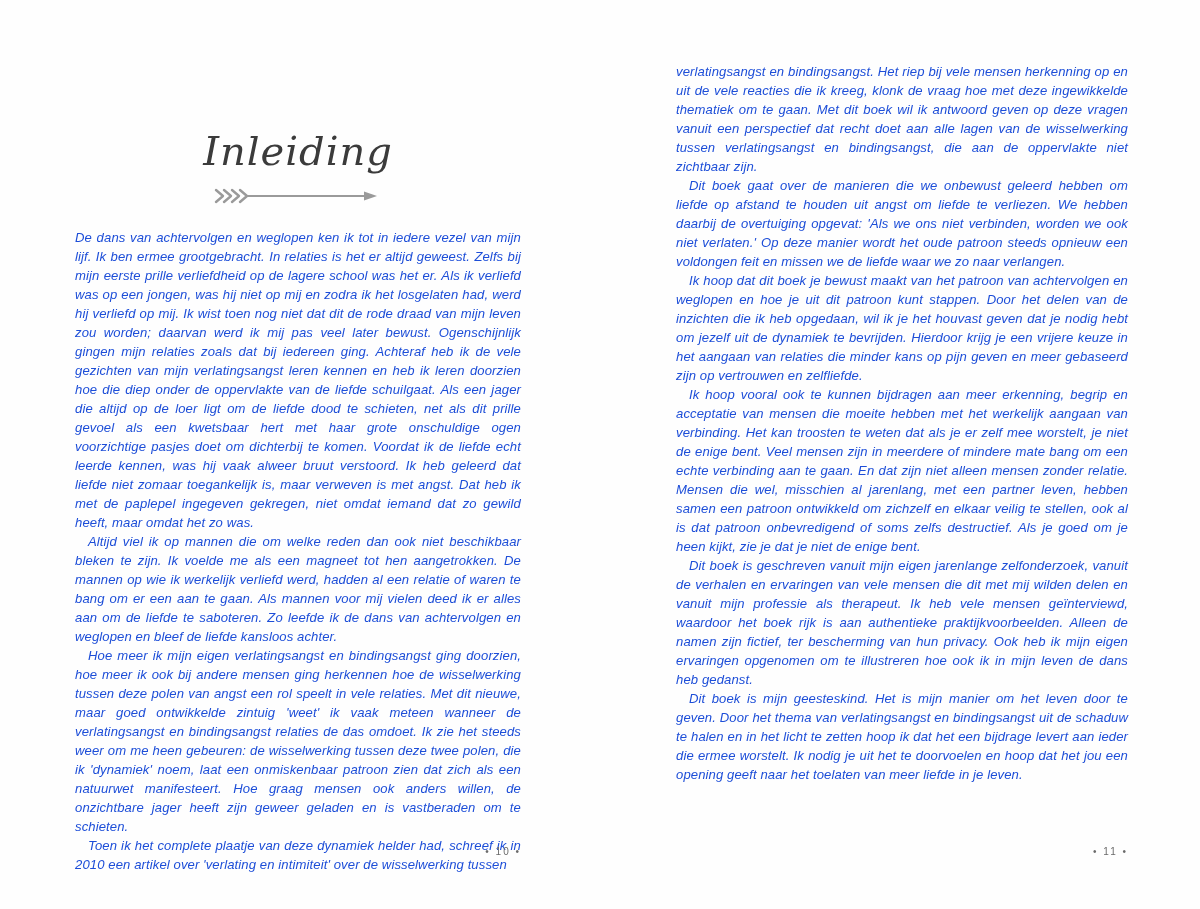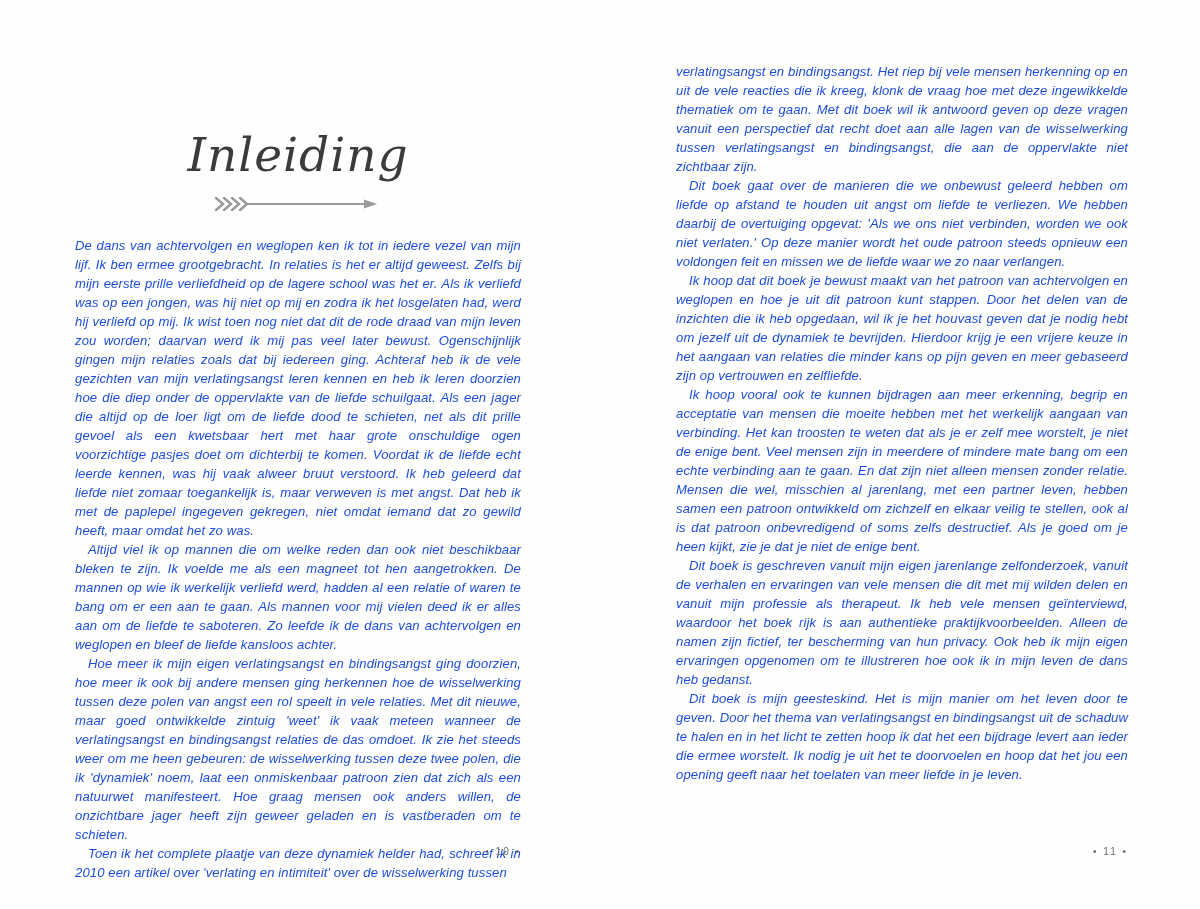--- a/index.html
+++ b/index.html
@@ -26,21 +26,21 @@
   }
   .page-left  { left: 75px;  width: 446px; }
   .page-right { left: 676px; width: 452px; }
 
   .chapter-title {
     margin: 128px 0 0 0;
     text-align: center;
     font-family: "DejaVu Serif", "Liberation Serif", serif;
     font-style: italic;
     font-weight: 400;
-    font-size: 47px;
+    font-size: 40px;
     line-height: 1.15;
     color: #3b3b3b;
     letter-spacing: 1px;
   }
   .ornament-wrap {
     margin-top: 14px;
     text-align: center;
   }
   .ornament-wrap svg { display: inline-block; vertical-align: top; }
 

